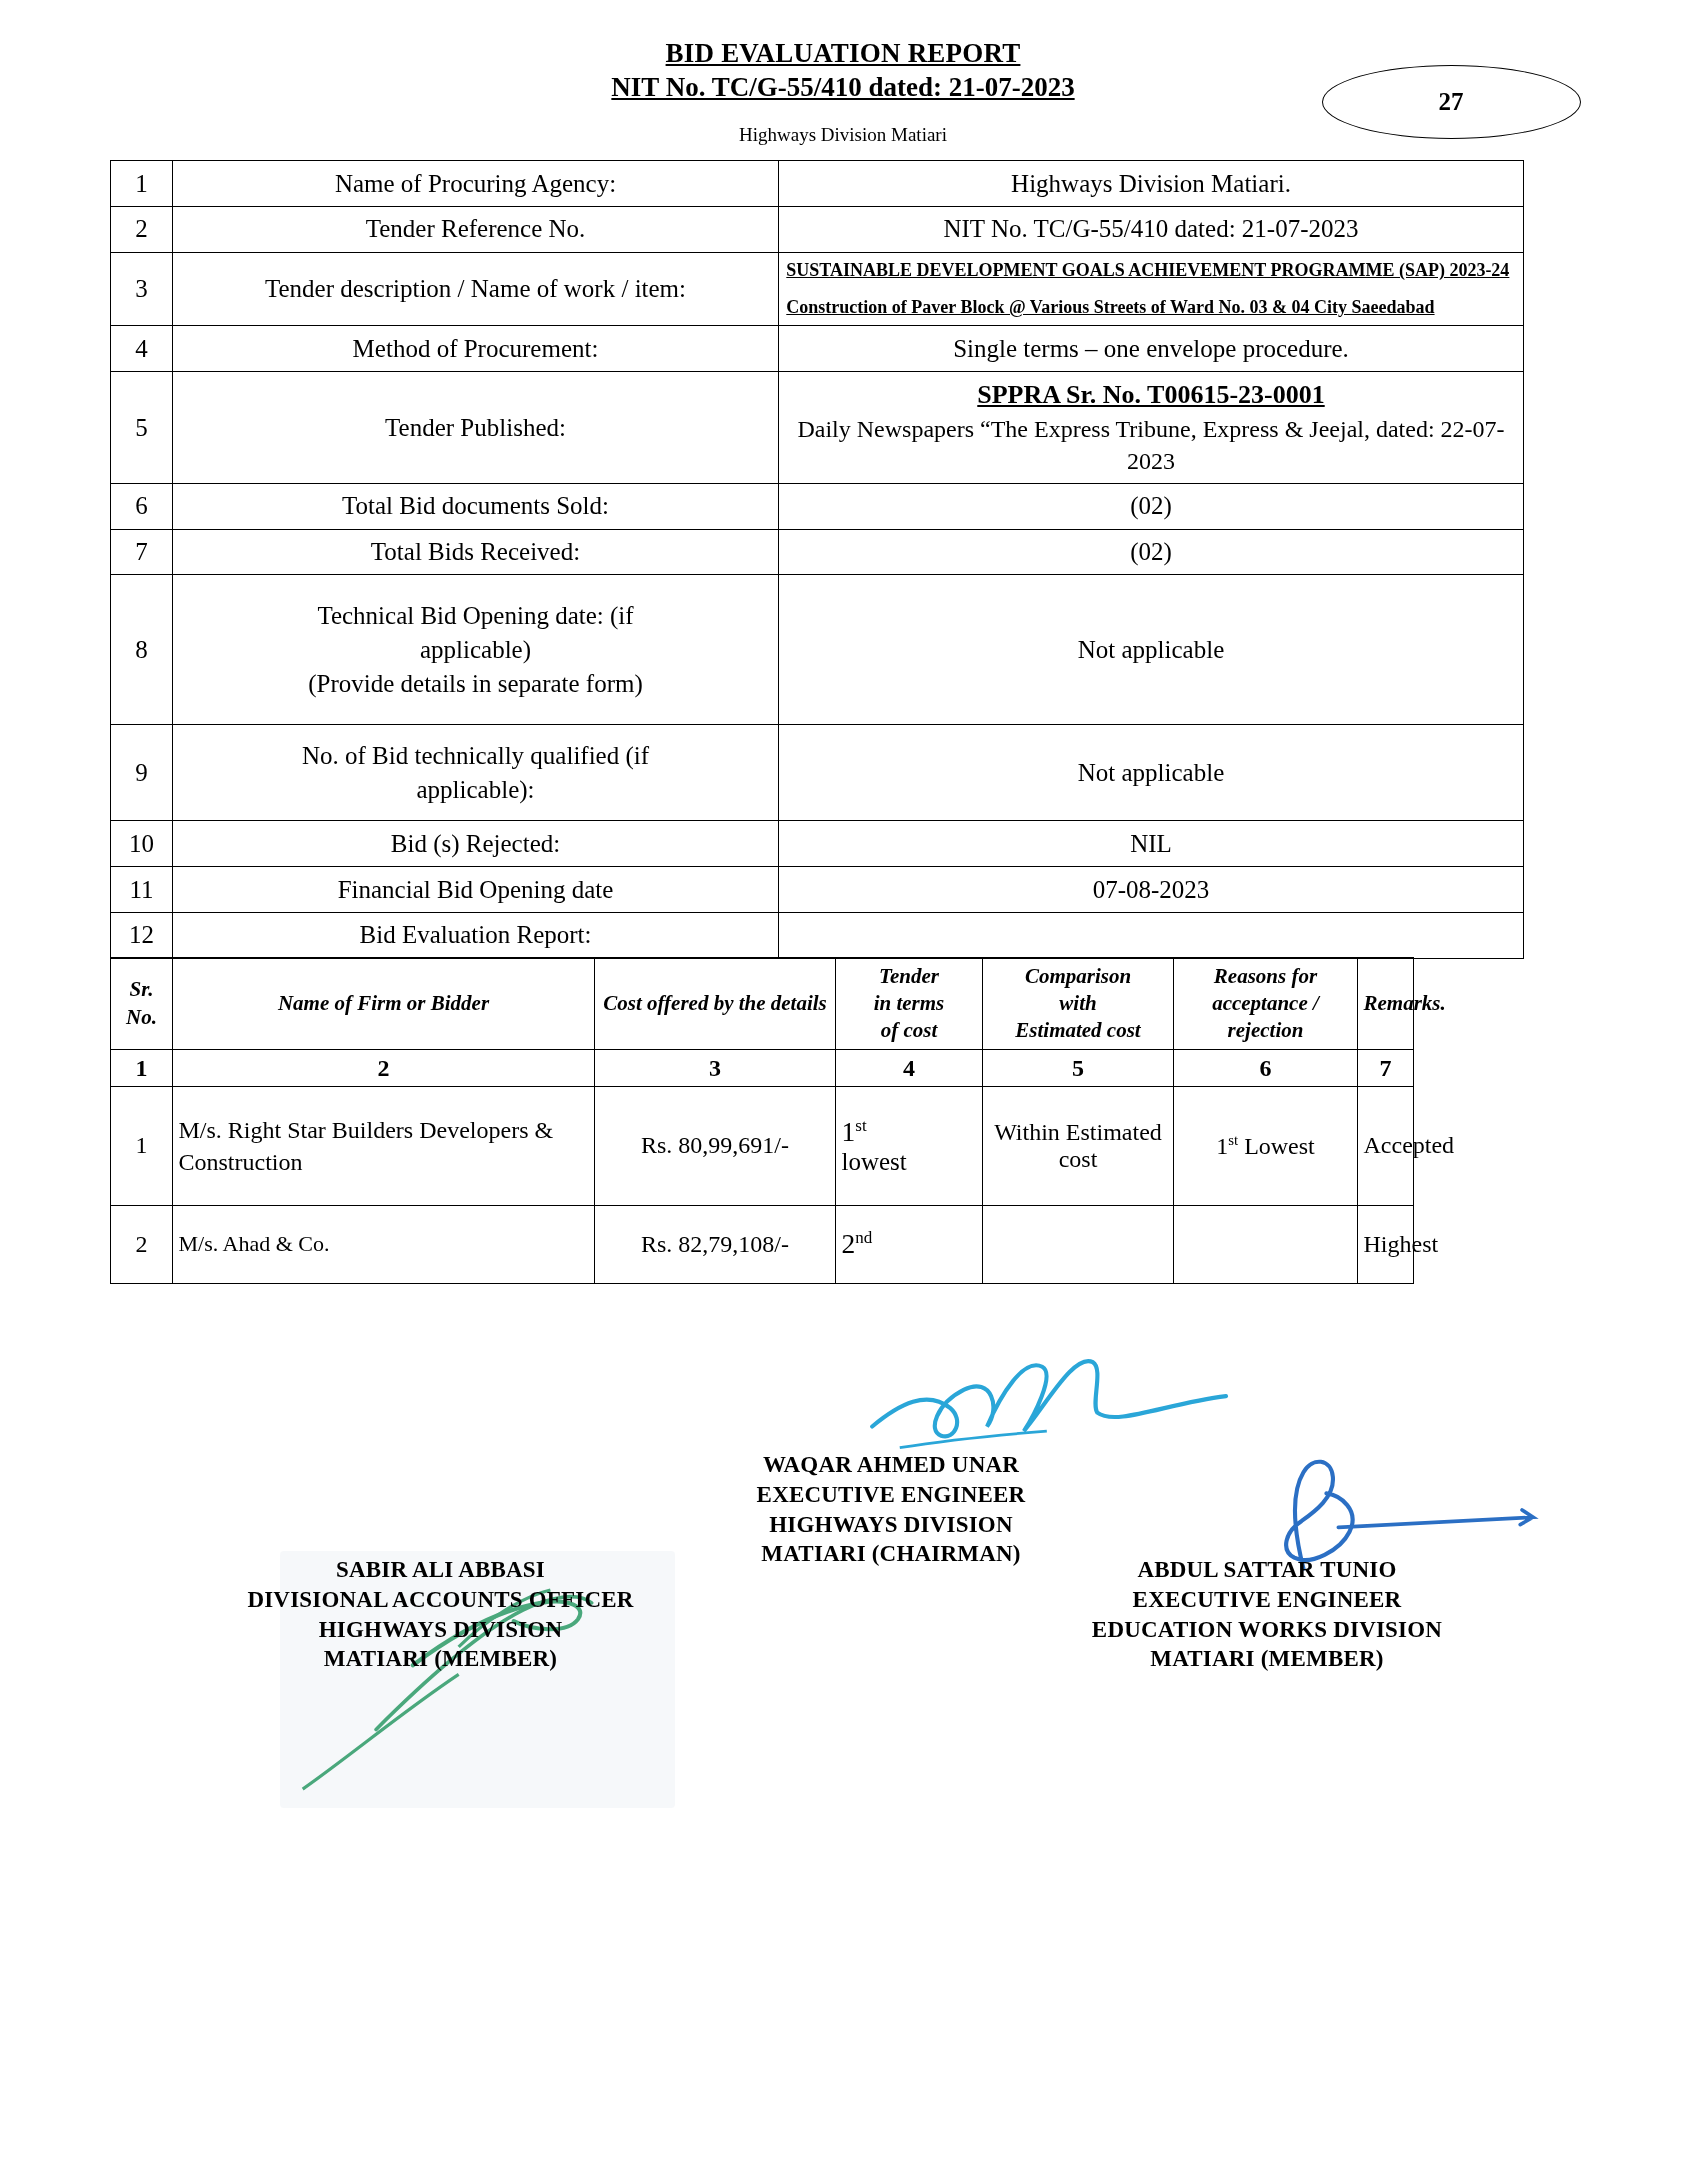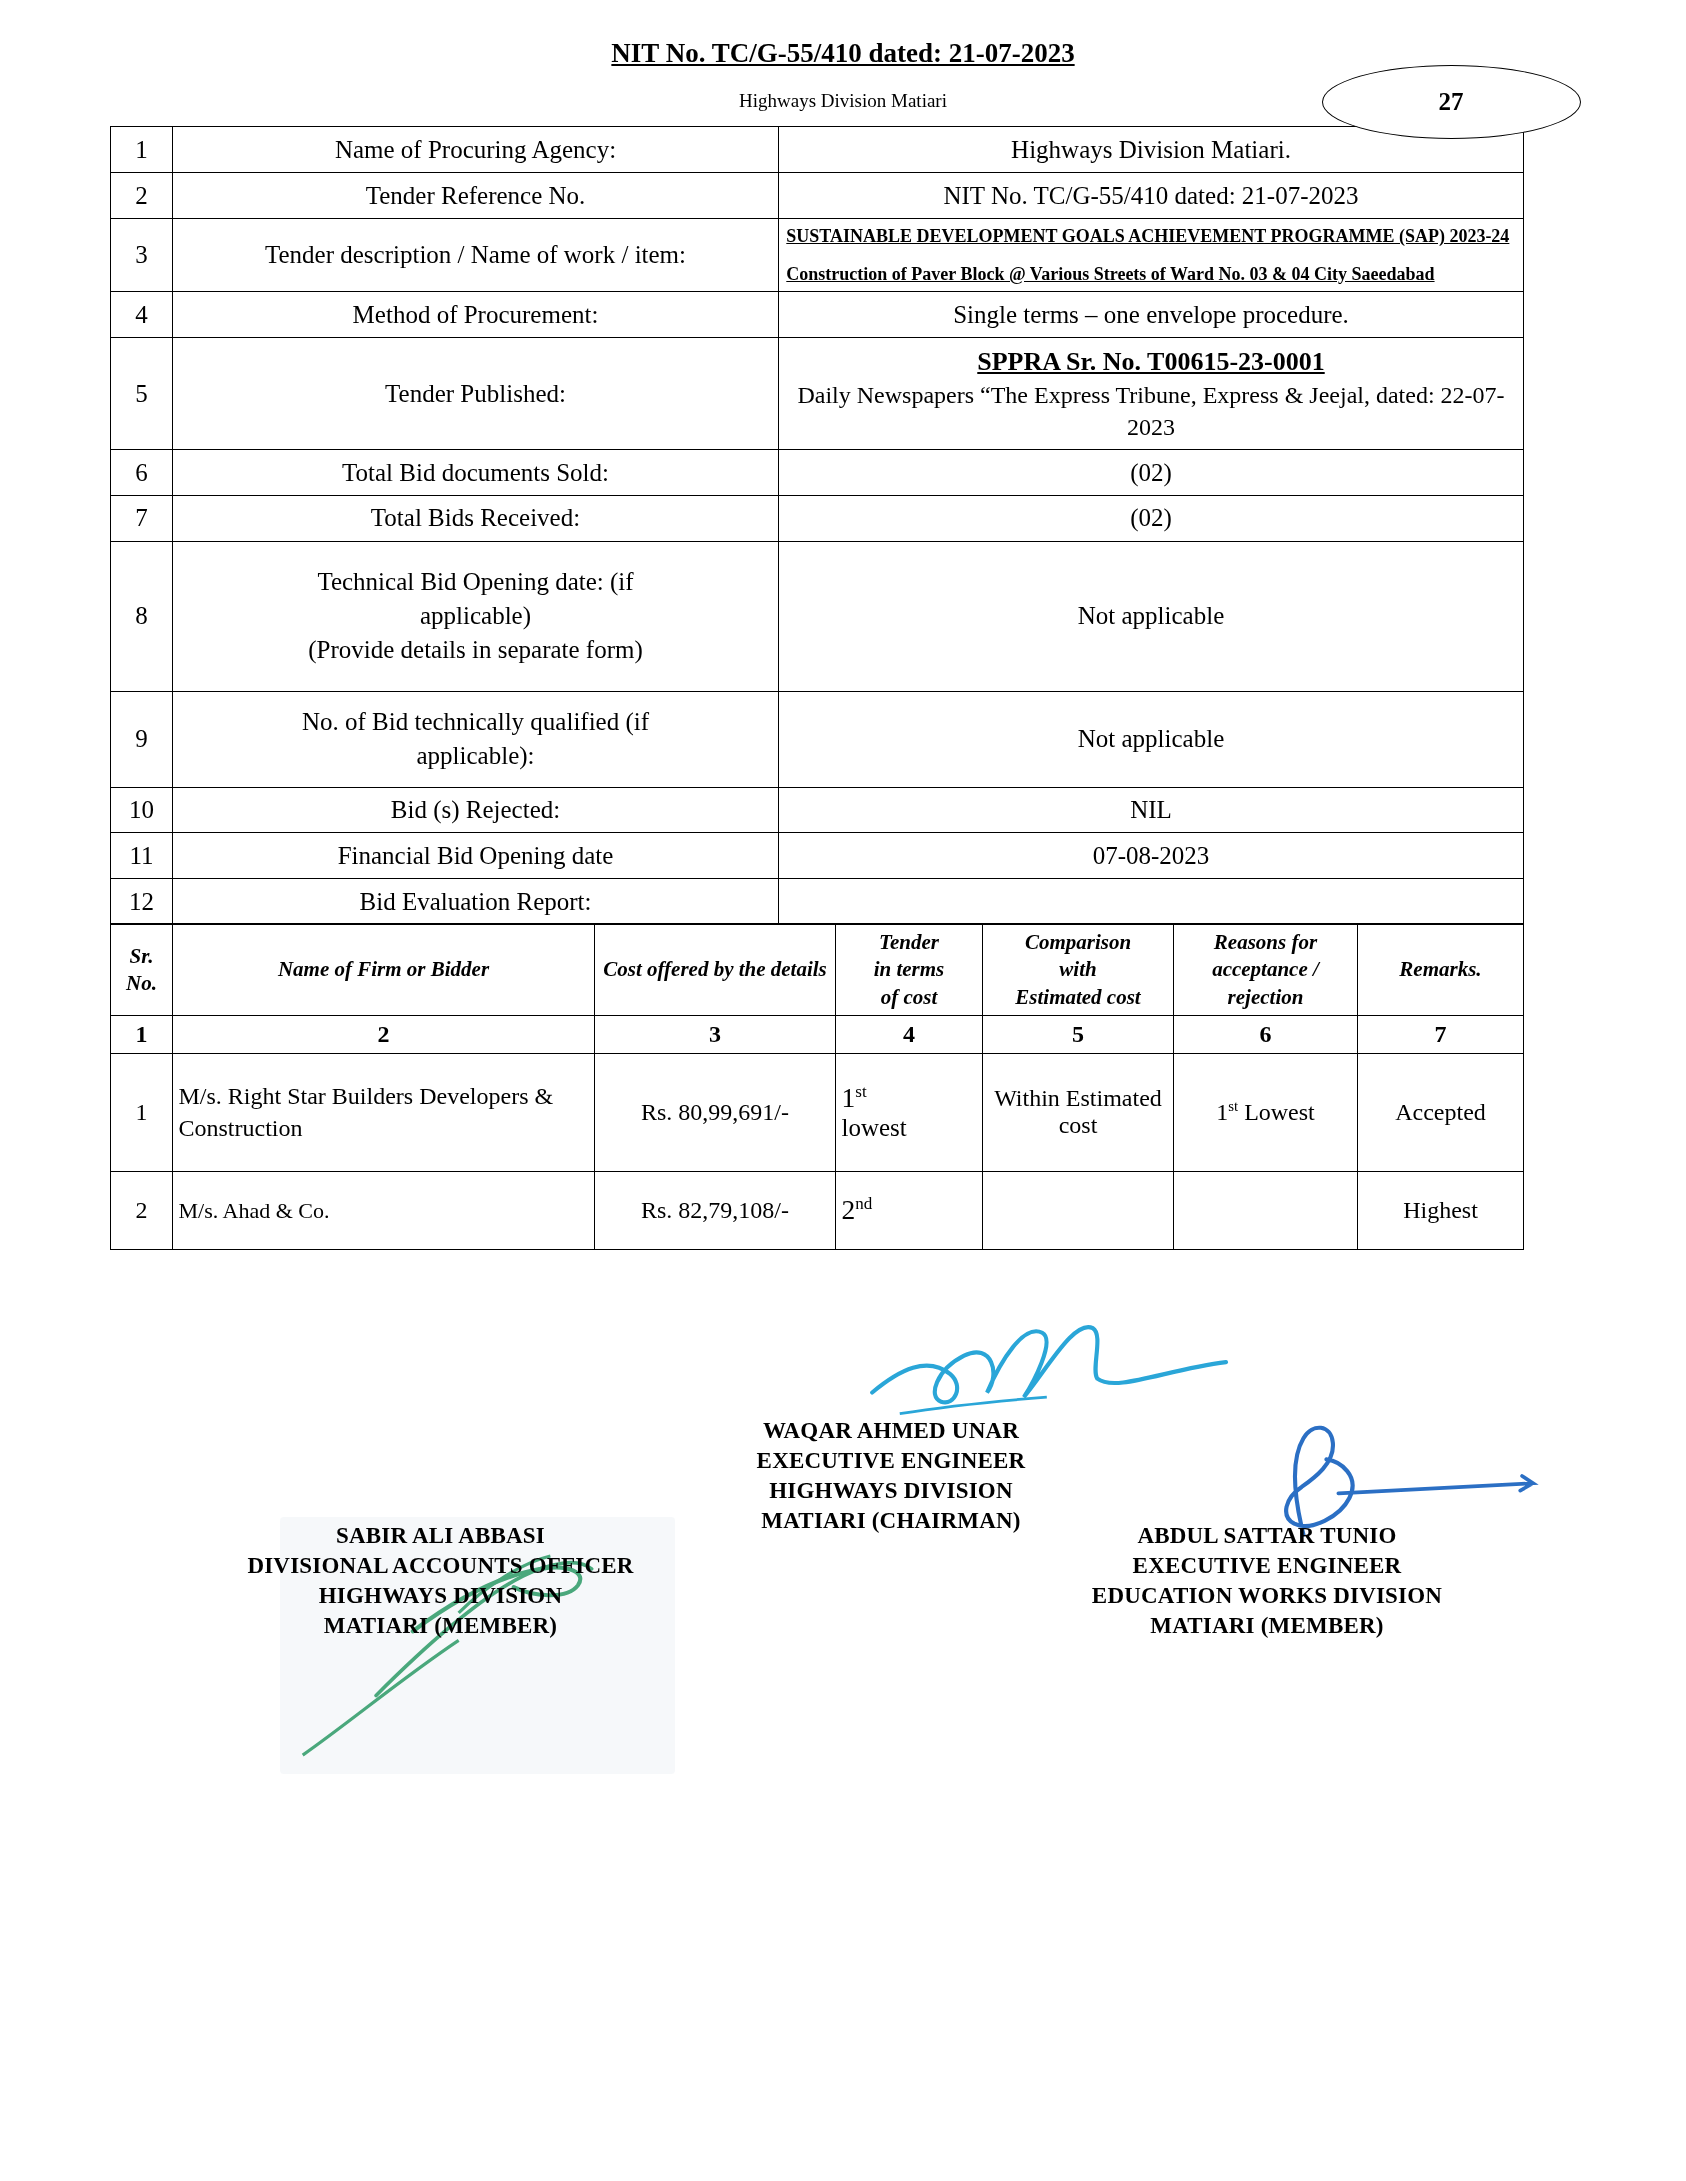--- a/index.html
+++ b/index.html
@@ -114,21 +114,21 @@
     font-size: 24px;
     line-height: 1.35;
   }
   .tall-cell {
     height: 138px;
   }
 
   
   table.bids {
     border-collapse: collapse;
-    width: 1414px;
+    width: 1304px;
     table-layout: fixed;
     margin-top: -1.5px;
   }
   table.bids td, table.bids th {
     border: 1.5px solid #000;
     padding: 4.6px 5.5px;
     vertical-align: middle;
     font-size: 24px;
   }
   table.bids th {
@@ -189,20 +189,21 @@
     background: rgba(225,232,240,0.30);
     border-radius: 3.7px;
   }
 </style>
 </head>
 <body>
 
 <div class="page">
 
   <div class="header">
+    <div class="hdr-line1">BID EVALUATION REPORT</div>
     <div class="hdr-line2">NIT No. TC/G-55/410 dated: 21-07-2023</div>
     <div class="hdr-line3">Highways Division Matiari</div>
     <div class="page-badge">27</div>
   </div>
 
   <table class="main">
     <colgroup>
       <col style="width:62px">
       <col style="width:606px">
       <col>

